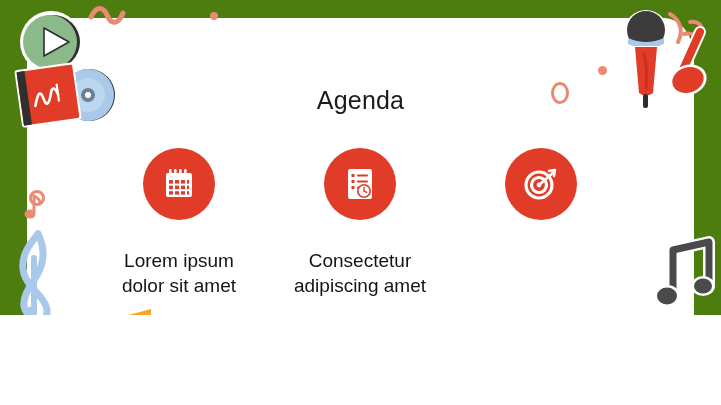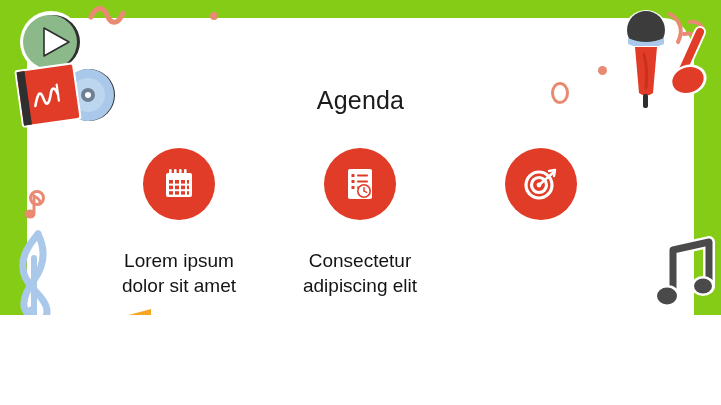--- a/index.html
+++ b/index.html
@@ -5,21 +5,21 @@
   html, body {
     margin: 0;
     padding: 0;
     background: #ffffff;
   }
   #slide {
     position: relative;
     width: 721px;
     height: 315px;
     overflow: hidden;
-    background: #84cc16;
+    background: #4d7c0f;
     font-family: "Liberation Sans", sans-serif;
   }
 
   
   .card {
     position: absolute;
     left: 27px;
     top: 18px;
     width: 667px;
     height: 367px;
@@ -301,21 +301,21 @@
           </g>
           <circle cx="20" cy="24" r="7" fill="#e03c28"></circle>
           <circle cx="20" cy="24" r="5.4" fill="#ffffff"></circle>
           <g stroke="#e03c28" stroke-width="1.4" stroke-linecap="round">
             <line x1="20" y1="24" x2="20" y2="20.6"></line>
             <line x1="20" y1="24" x2="22.6" y2="25.4"></line>
           </g>
         </svg>
       </div>
       <div class="col-label">Consectetur
-adipiscing elit</div>
+adipiscing amet</div>
     </div>
 
     <div class="col">
       <div class="icon-circle">
         <svg width="34" height="34" viewBox="0 0 34 34">
           <circle cx="15" cy="18" r="13" fill="none" stroke="#ffffff" stroke-width="3.2"></circle>
           <circle cx="15" cy="18" r="7.5" fill="none" stroke="#ffffff" stroke-width="3.2"></circle>
           <circle cx="15" cy="18" r="2.4" fill="#ffffff"></circle>
           <line x1="15" y1="18" x2="30" y2="5" stroke="#ffffff" stroke-width="2.6" stroke-linecap="round"></line>
           <path d="M25 4 L31 3 L30 9" fill="none" stroke="#ffffff" stroke-width="2.4" stroke-linecap="round" stroke-linejoin="round"></path>

